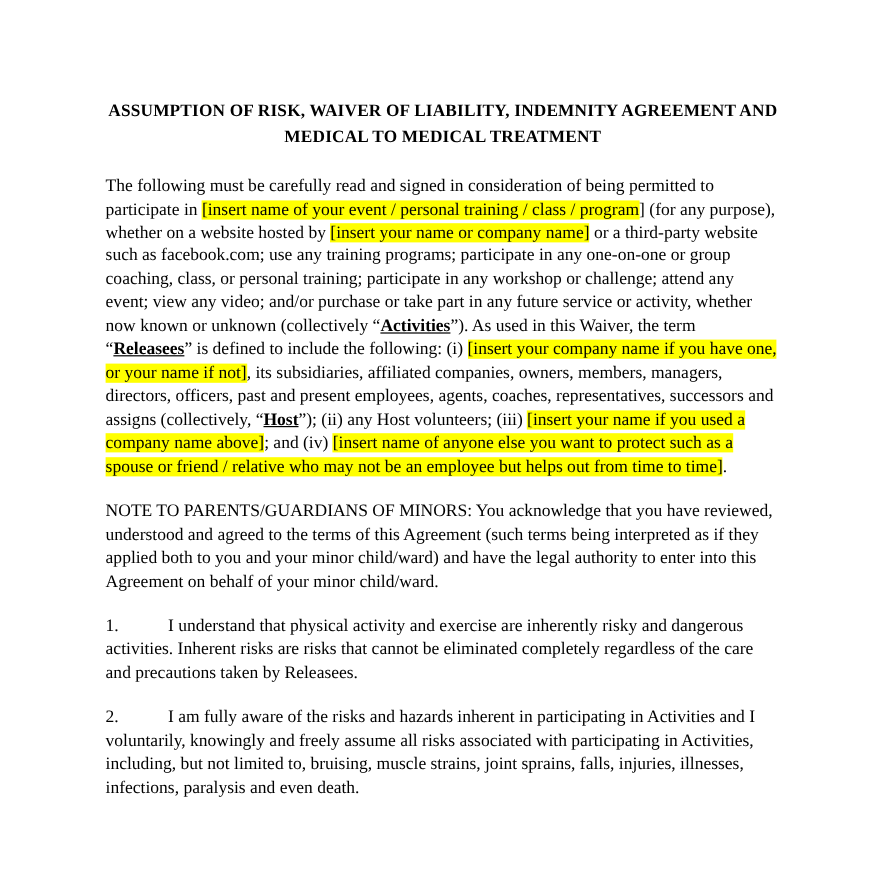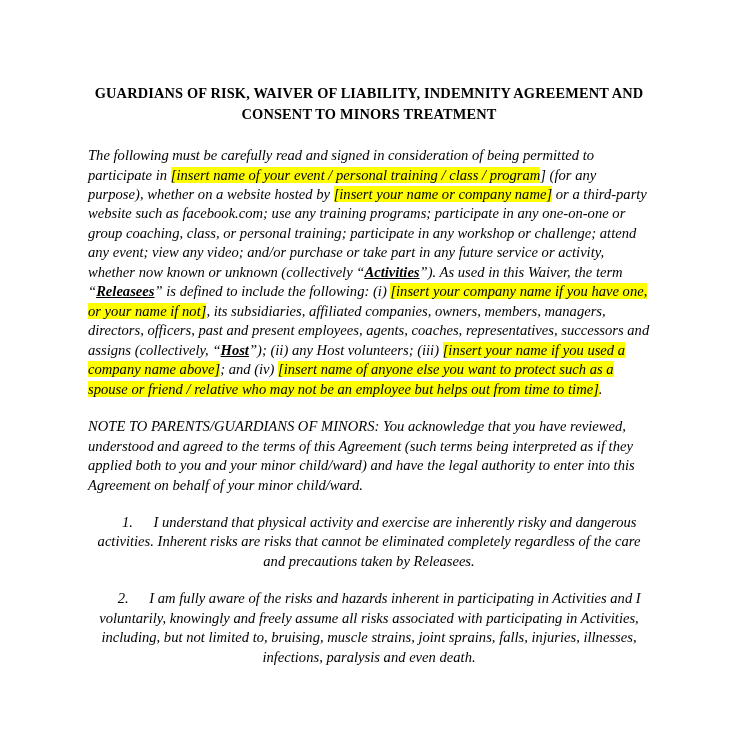--- a/index.html
+++ b/index.html
@@ -35,51 +35,49 @@
     font-size: 14.7px;
     line-height: 1.34;
     margin: 22px 0 0 0;
     text-align: left;
   }
   p.body {
     font-size: 14.6px;
     line-height: 1.335;
     margin: 18px 0 0 0;
     text-align: left;
-    font-style: italic;
   }
   .hl {
     background: #ffff00;
   }
   .u {
     text-decoration: underline;
   }
   .b {
     font-weight: bold;
   }
   .num-item {
     font-size: 14.6px;
     line-height: 1.335;
     margin: 18px 0 0 0;
-    text-align: center;
-    font-style: italic;
+    text-align: left;
   }
   .num-item .n {
     display: inline-block;
     width: 52px;
   }
 </style>
 </head>
 <body>
 
 <div class="page">
 
   <div>
-    <div class="doc-title">GUARDIANS OF RISK, WAIVER OF LIABILITY, INDEMNITY AGREEMENT AND</div>
-    <div class="doc-title">CONSENT TO MINORS TREATMENT</div>
+    <div class="doc-title">ASSUMPTION OF RISK, WAIVER OF LIABILITY, INDEMNITY AGREEMENT AND</div>
+    <div class="doc-title">MEDICAL TO MEDICAL TREATMENT</div>
   </div>
 
   <div class="lead">
   </div>
 
   <p class="body"><span>The following must be carefully read and signed in consideration of being permitted to participate in </span><span class="hl">[insert name of your event / personal training / class / program</span><span>] (for any purpose), whether on a website hosted by </span><span class="hl">[insert your name or company name]</span><span> or a third-party website such as facebook.com; use any training programs; participate in any one-on-one or group coaching, class, or personal training; participate in any workshop or challenge; attend any event; view any video; and/or purchase or take part in any future service or activity, whether now known or unknown (collectively “</span><span class="b u">Activities</span><span>”). As used in this Waiver, the term “</span><span class="b u">Releasees</span><span>” is defined to include the following: (i) </span><span class="hl">[insert your company name if you have one, or your name if not]</span><span>, its subsidiaries, affiliated companies, owners, members, managers, directors, officers, past and present employees, agents, coaches, representatives, successors and assigns (collectively, “</span><span class="b u">Host</span><span>”); (ii) any Host volunteers; (iii) </span><span class="hl">[insert your name if you used a company name above]</span><span>; and (iv) </span><span class="hl">[insert name of anyone else you want to protect such as a spouse or friend / relative who may not be an employee but helps out from time to time]</span><span>.</span></p>
 
 
   <p class="body">NOTE TO PARENTS/GUARDIANS OF MINORS: You acknowledge that you have reviewed, understood and agreed to the terms of this Agreement (such terms being interpreted as if they applied both to you and your minor child/ward) and have the legal authority to enter into this Agreement on behalf of your minor child/ward.</p>
 

